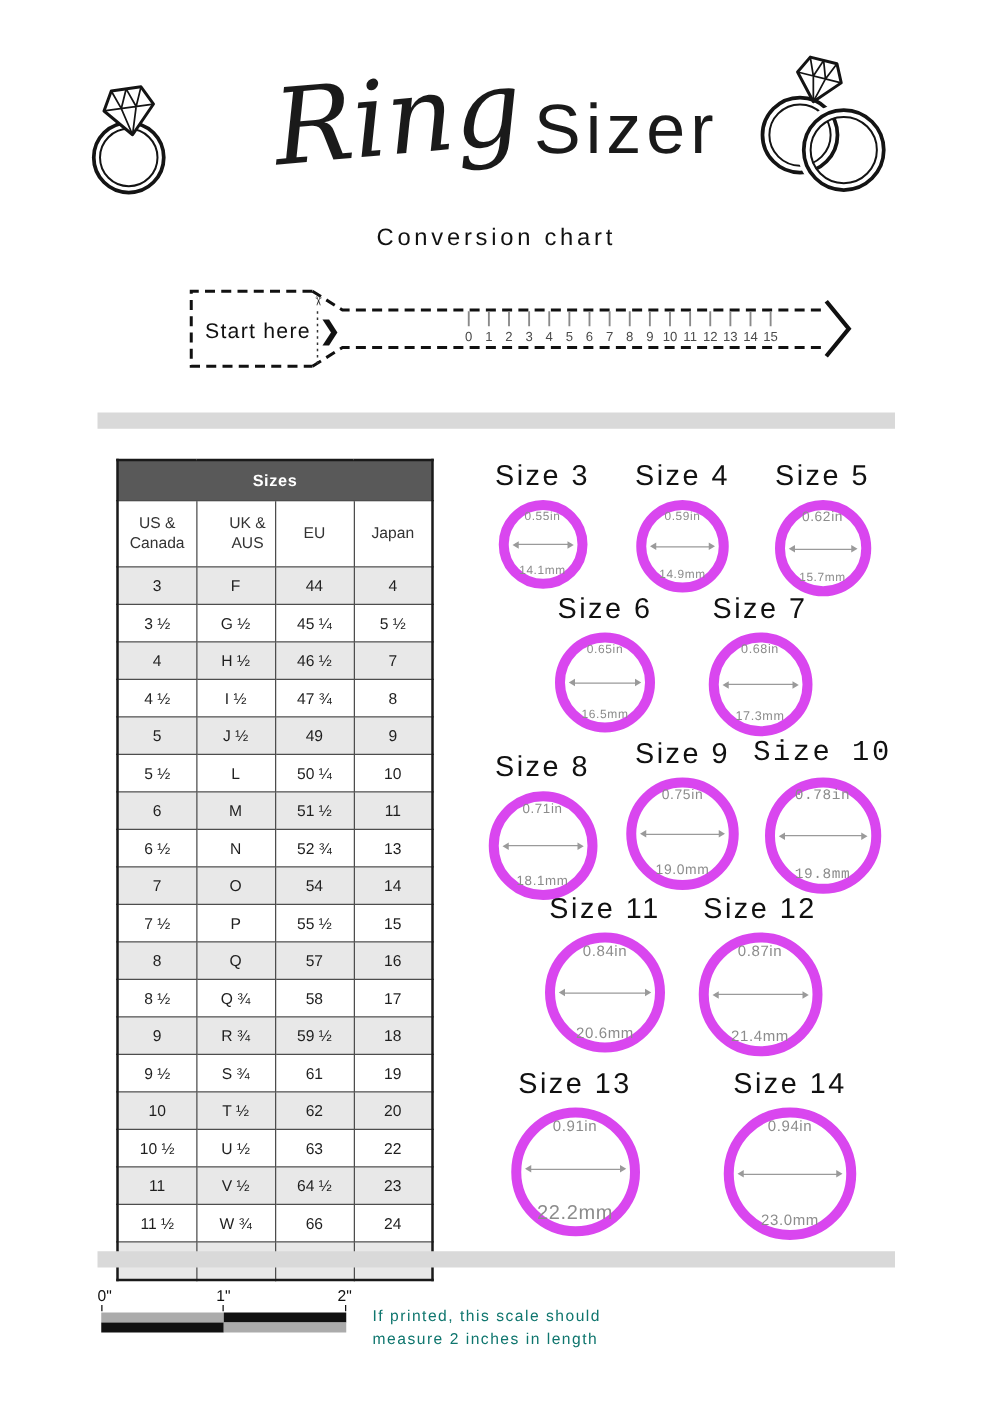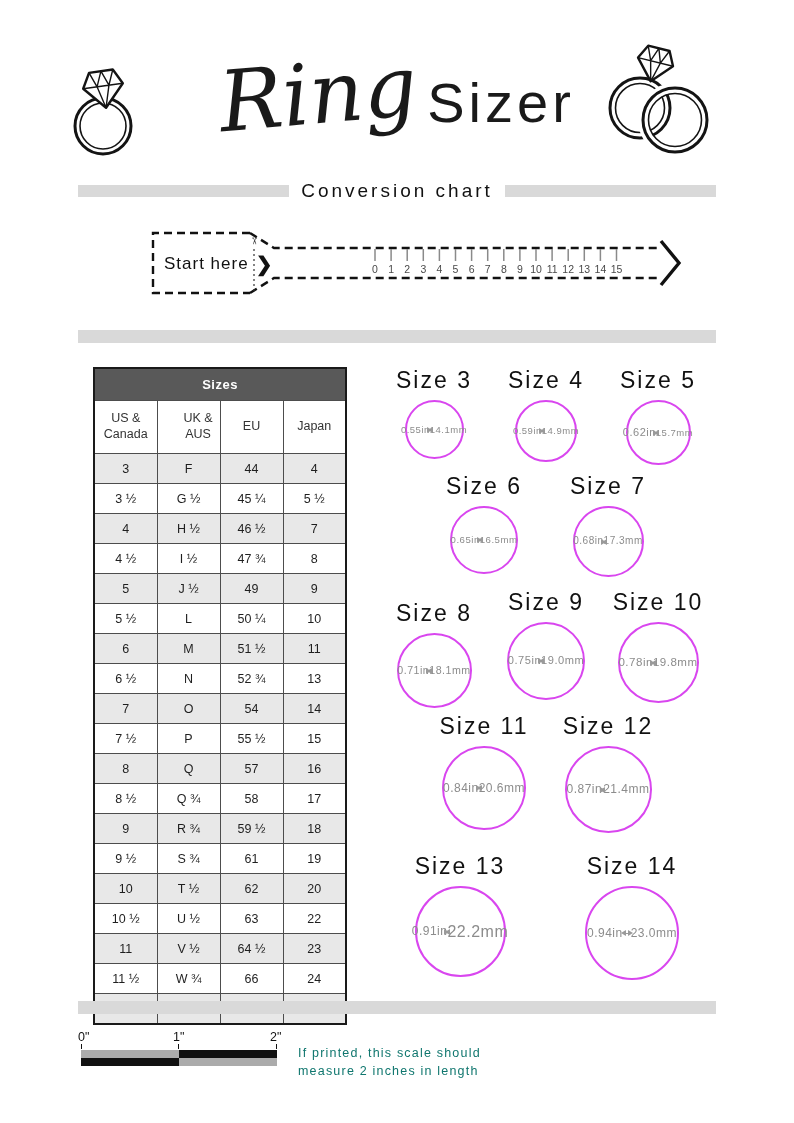--- a/index.html
+++ b/index.html
@@ -7,21 +7,21 @@
         font-family:"Liberation Sans",sans-serif;color:#1a1a1a;}
 
   
   .title-row{position:absolute;top:26px;left:0;width:100%;height:142px;}
   .ring-icon-left{position:absolute;left:70px;top:40px;}
   .ring-icon-right{position:absolute;left:596px;top:6px;}
   .title{position:absolute;inset:0;display:flex;align-items:center;justify-content:center;}
   .title-script{font-family:"DejaVu Serif",serif;font-style:italic;font-size:84px;line-height:1;
                 transform:rotate(-5deg);margin-right:10px;margin-top:-6px;}
   .title-main{font-size:56px;letter-spacing:4px;margin-top:10px;}
-  .subtitle-row{position:absolute;top:180px;left:78px;right:78px;display:flex;align-items:center;}
+  .subtitle-row{position:absolute;top:180px;left:78px;right:78px;display:flex;align-items:center;flex-direction:column;}
   .subtitle-bar{flex:1;height:12px;background:var(--bar-gray,#d9d9d9);}
   .subtitle-text{font-size:19px;letter-spacing:3px;padding:0 12px;white-space:nowrap;color:#111;}
 
   
   .sizer-tool{position:absolute;left:150px;top:228px;width:545px;height:72px;}
   .sizer-tool svg{position:absolute;inset:0;}
   .start-here{position:absolute;left:14px;top:24px;display:flex;align-items:center;
               font-size:17px;letter-spacing:1px;color:#111;}
   .start-chevron{font-size:20px;font-weight:bold;margin-left:7px;}
 
@@ -39,22 +39,22 @@
                 white-space:pre-line;line-height:1.25;}
   tbody.rows td{height:27px;font-size:12.5px;color:#1f1f1f;}
   tbody.rows tr:nth-child(odd) td{background:#e8e8e8;}
   tbody.rows tr:nth-child(even) td{background:#fff;}
 
   
   .circles-panel{position:absolute;left:360px;top:367px;width:372px;height:625px;}
   .circle-row{position:absolute;left:0;width:100%;display:flex;justify-content:center;align-items:flex-start;}
   .size-item{display:flex;flex-direction:column;align-items:center;}
   .size-label{font-size:23px;letter-spacing:2px;color:#111;white-space:nowrap;height:28px;}
-  .size-circle{border:2px solid #d946ef;border-radius:50%;margin-top:5px;
-               display:flex;flex-direction:row;align-items:center;justify-content:center;}
+  .size-circle{border:8px solid #d946ef;border-radius:50%;margin-top:5px;
+               display:flex;flex-direction:column;align-items:center;justify-content:space-between;}
   .circ-in,.circ-mm{color:#8c8c8c;letter-spacing:.5px;line-height:1.25;white-space:nowrap;}
   .dim-arrow{position:relative;height:0;border-top:1px solid #9a9a9a;margin:2px 0;}
   .dim-arrow::before{content:"";position:absolute;left:-2px;top:-3.5px;width:0;height:0;
       border-right:5px solid #9a9a9a;border-top:3px solid transparent;border-bottom:3px solid transparent;}
   .dim-arrow::after{content:"";position:absolute;right:-2px;top:-3.5px;width:0;height:0;
       border-left:5px solid #9a9a9a;border-top:3px solid transparent;border-bottom:3px solid transparent;}
 
   
   .print-scale{position:absolute;left:80px;top:1030px;width:620px;height:50px;}
   .scale-label{position:absolute;top:0;font-size:12.5px;color:#111;}
@@ -346,21 +346,21 @@
           </div>
         </div>
         <div class="size-item" style="width: 112px;">
           <div class="size-label">Size 9</div>
           <div class="size-circle" style="width: 74px; height: 74px;">
             <span class="circ-in" style="font-size: 11.1px;">0.75in</span>
             <div class="dim-arrow" style="width: 64px;"></div>
             <span class="circ-mm" style="font-size: 11.1px;">19.0mm</span>
           </div>
         </div>
-        <div class="size-item" style="width: 112px;">
+        <div class="size-item" style="width: 112px; font-family: Liberation Mono, monospace;">
           <div class="size-label">Size 10</div>
           <div class="size-circle" style="width: 77px; height: 77px;">
             <span class="circ-in" style="font-size: 11.55px;">0.78in</span>
             <div class="dim-arrow" style="width: 67px;"></div>
             <span class="circ-mm" style="font-size: 11.55px;">19.8mm</span>
           </div>
         </div>
       </div>
       <div class="circle-row" style="top: 346px;">
         <div class="size-item" style="width: 124px;">

